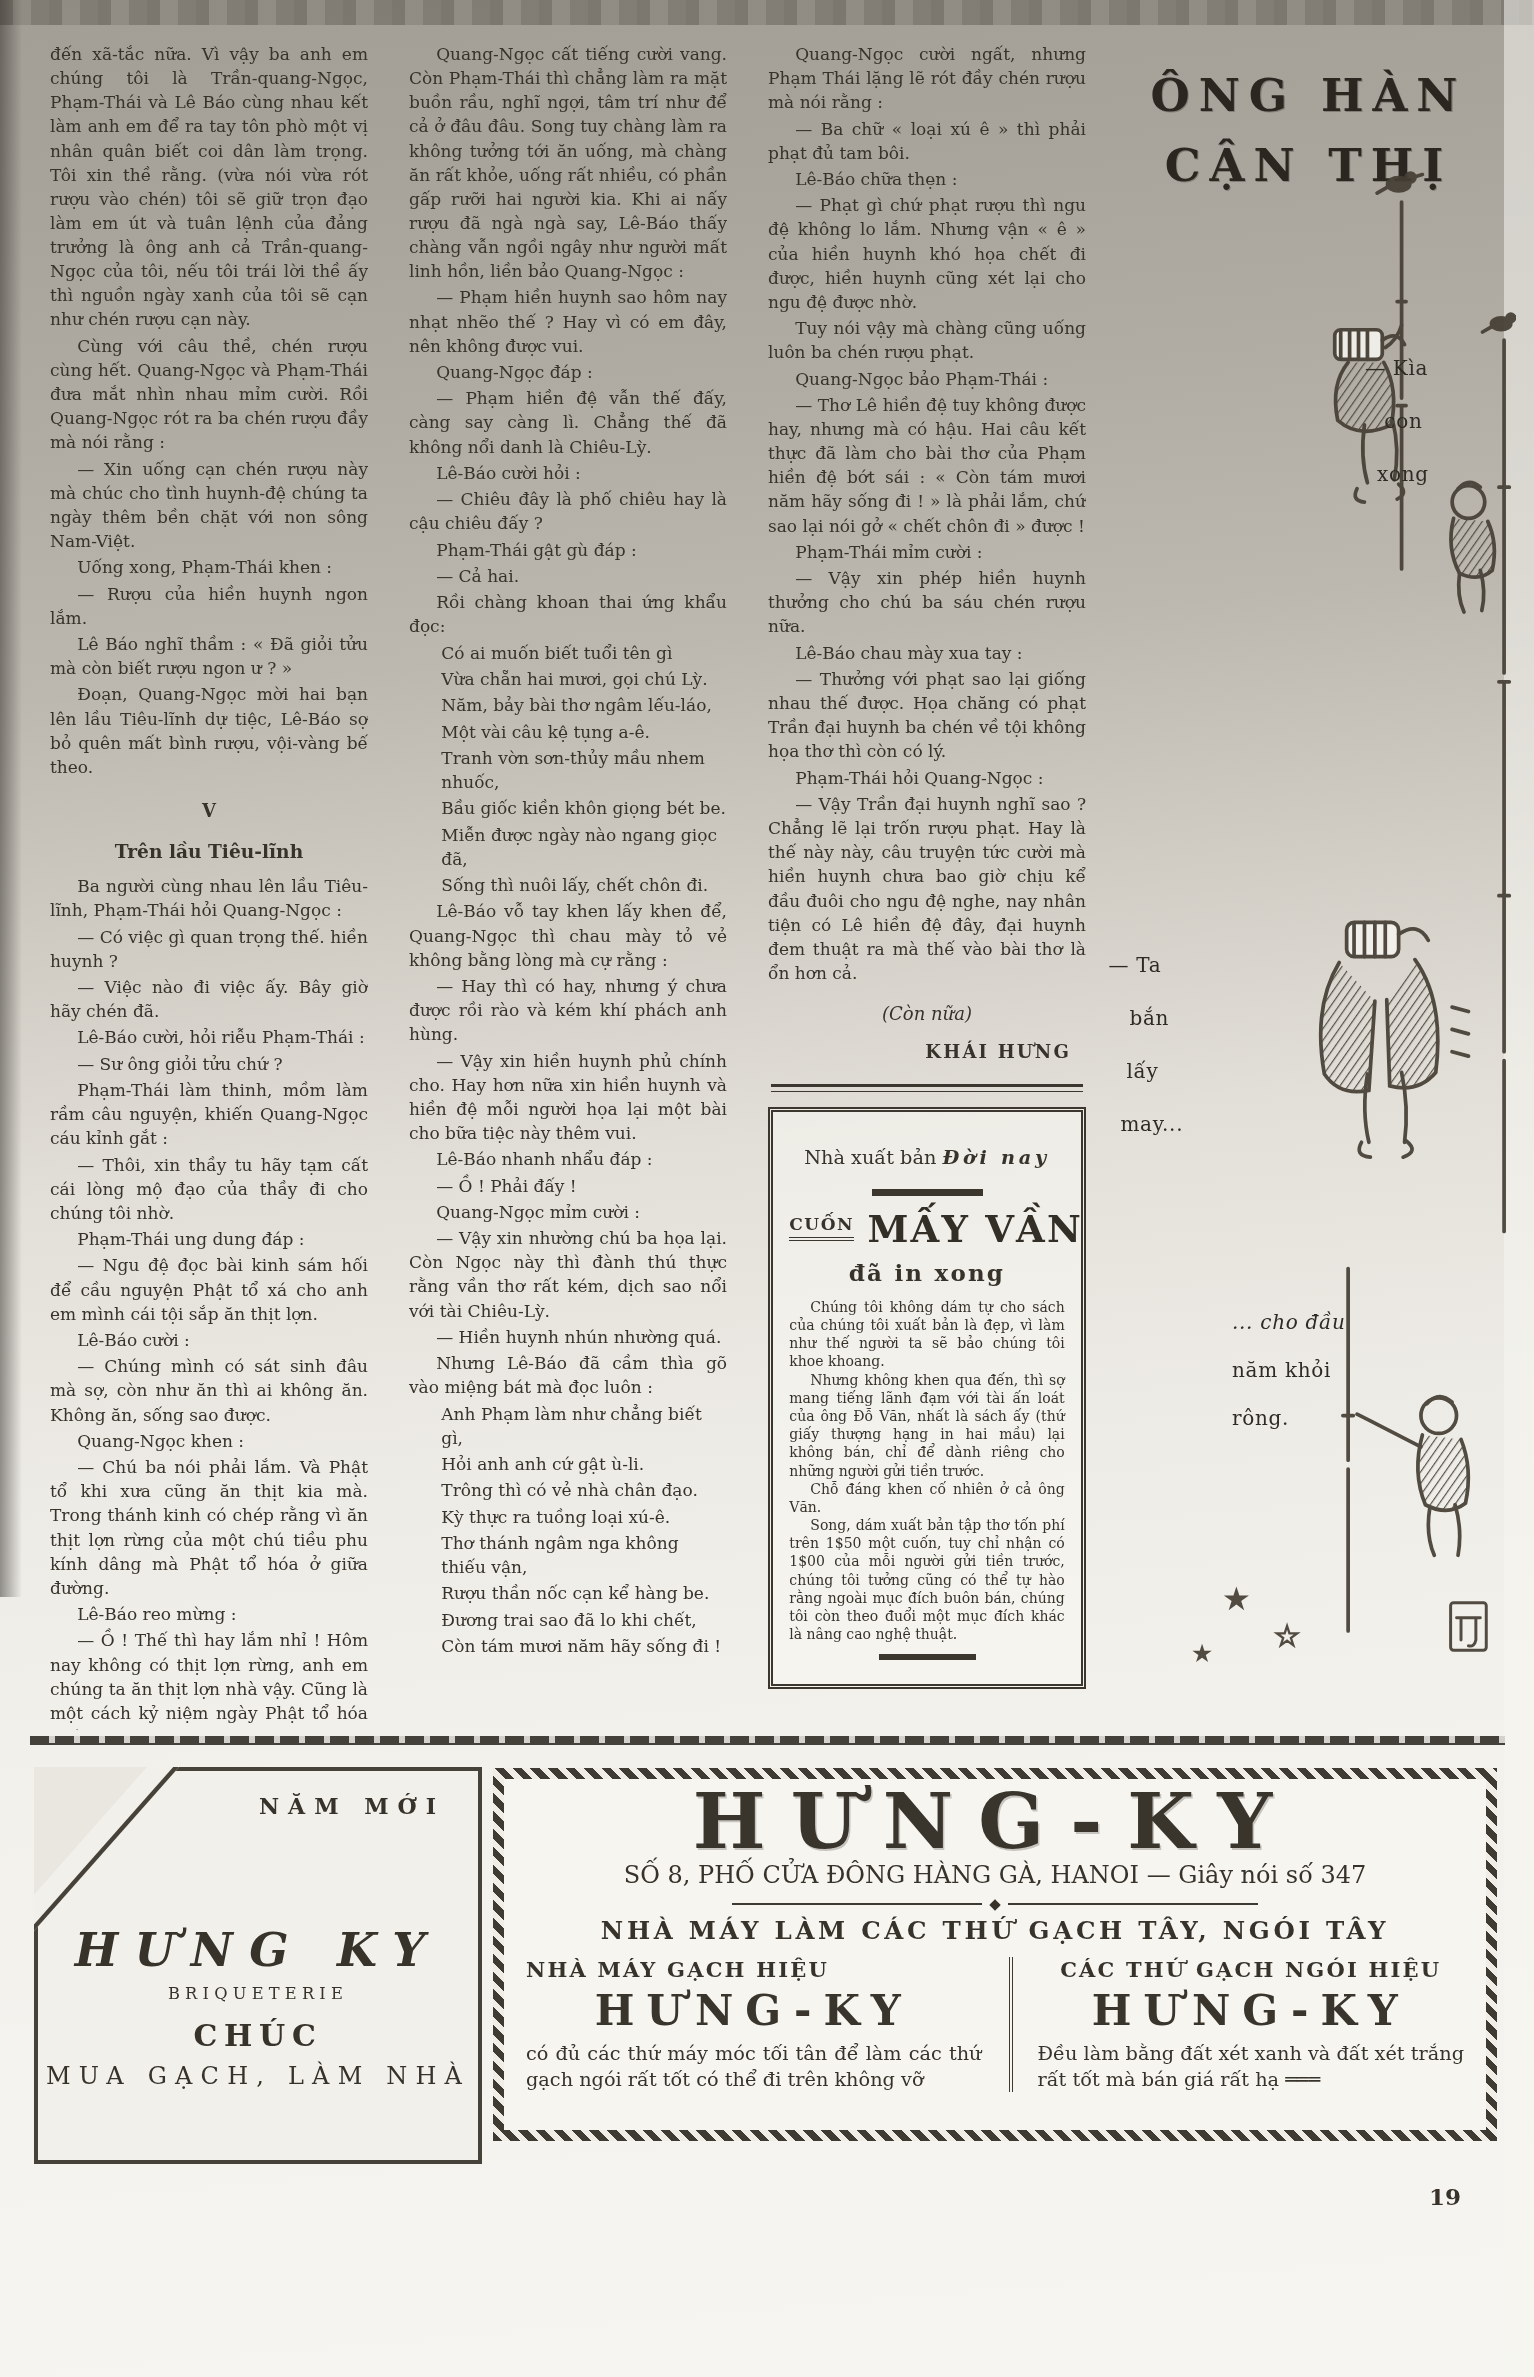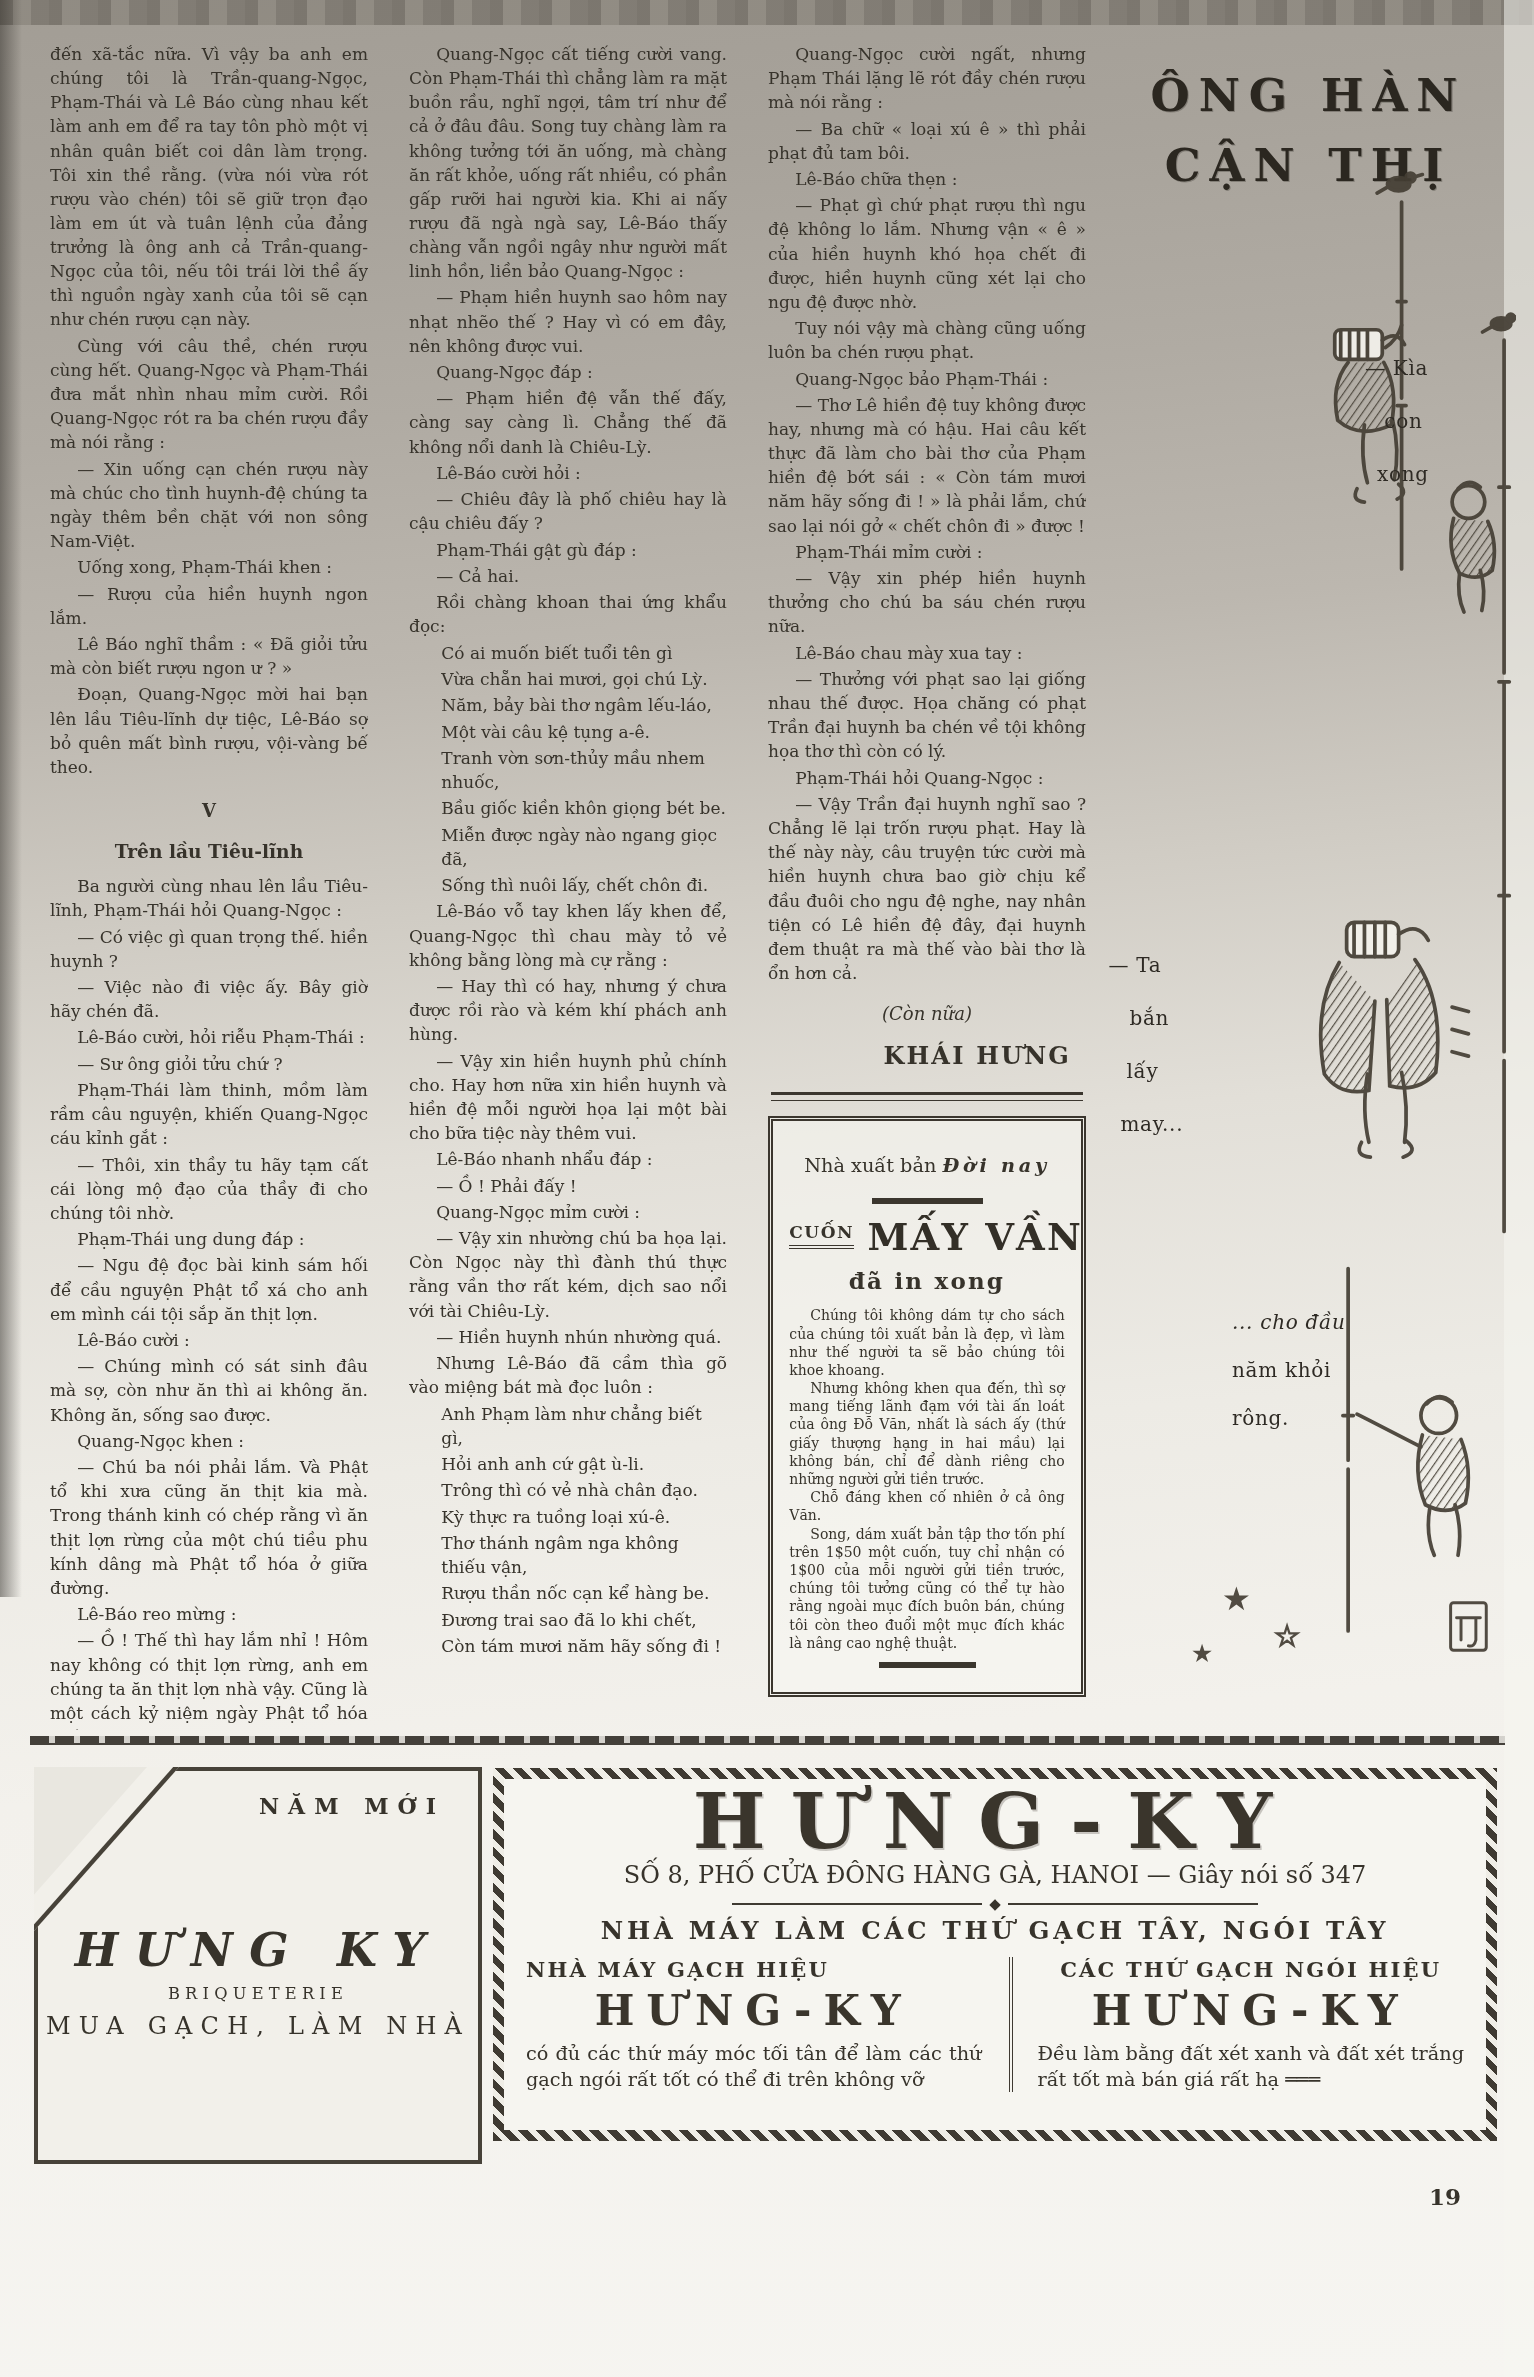--- a/index.html
+++ b/index.html
@@ -17,21 +17,21 @@
   .text-area{position:absolute;left:34px;top:42px;width:1052px;height:1688px;
     display:grid;grid-template-columns:1fr 1fr 1fr;column-gap:25px;
     font-size:17px;line-height:1.42;text-align:justify;overflow:hidden;}
   .col{overflow:hidden;margin-left:16px;}
   .col .line{margin:0 0 2.2px;text-indent:1.6em;}
   .col .line.p0{text-indent:0;}
   .col .line.v{text-indent:0;padding-left:1.9em;text-align:left;}
   .col .line.h{text-indent:0;text-align:center;font-weight:bold;font-size:18.6px;margin:15px 0 9px;}
   .col .line.hs{text-indent:0;text-align:center;font-weight:bold;font-size:18px;margin:19.3px 0 1.5px;}
   .col .line.cont{text-indent:0;text-align:center;font-style:italic;font-size:18px;margin:16.3px 0 4.5px;}
-  .col .line.author{text-indent:0;text-align:right;font-weight:bold;letter-spacing:2.2px;font-size:24px;margin:12px 15px 0 0;}
+  .col .line.author{text-indent:0;text-align:right;font-weight:bold;letter-spacing:2.2px;font-size:18px;margin:12px 15px 0 0;}
 
   .rule-dbl{border-top:3px solid #3b362e;border-bottom:1.5px solid #3b362e;height:4.5px;margin:19.3px 3px 15px;}
 
   
   .book-ad{border:5.2px double #3b362e;background:rgba(248,247,243,.55);
     padding:13.4px 16.3px 15px;font-size:14px;line-height:1.3;}
   .book-ad .pub{text-align:center;font-size:19.3px;text-indent:0;}
   .book-ad .pub .pub-name{font-weight:bold;letter-spacing:3.7px;font-style:italic;}
   .mini-rule{width:111px;height:6.7px;background:#3b362e;margin:7.4px auto 9px;}
   .mini-rule.r2{margin:10.4px auto 9px;width:97px;height:6px;}
@@ -311,20 +311,21 @@
 
   <div class="ad-left">
     <div class="flap">
       <div class="flap-bg"></div>
       <div class="flap-dark"></div>
       <div class="flap-light"></div>
     </div>
     <div class="nam-moi">NĂM MỚI</div>
     <div class="brand">HƯNG KY</div>
     <div class="briq">BRIQUETERIE</div>
+    <div class="chuc">CHÚC</div>
     <div class="mua">MUA GẠCH, LÀM NHÀ</div>
   </div>
 
   <div class="ad-main">
     <div class="ad-main-inner">
       <div class="big-title">HƯNG-KY</div>
       <div class="addr">SỐ 8, PHỐ CỬA ĐÔNG HÀNG GÀ, HANOI — Giây nói số 347</div>
       <div class="knot-rule">
         <span class="knot">◆</span>
       </div>

